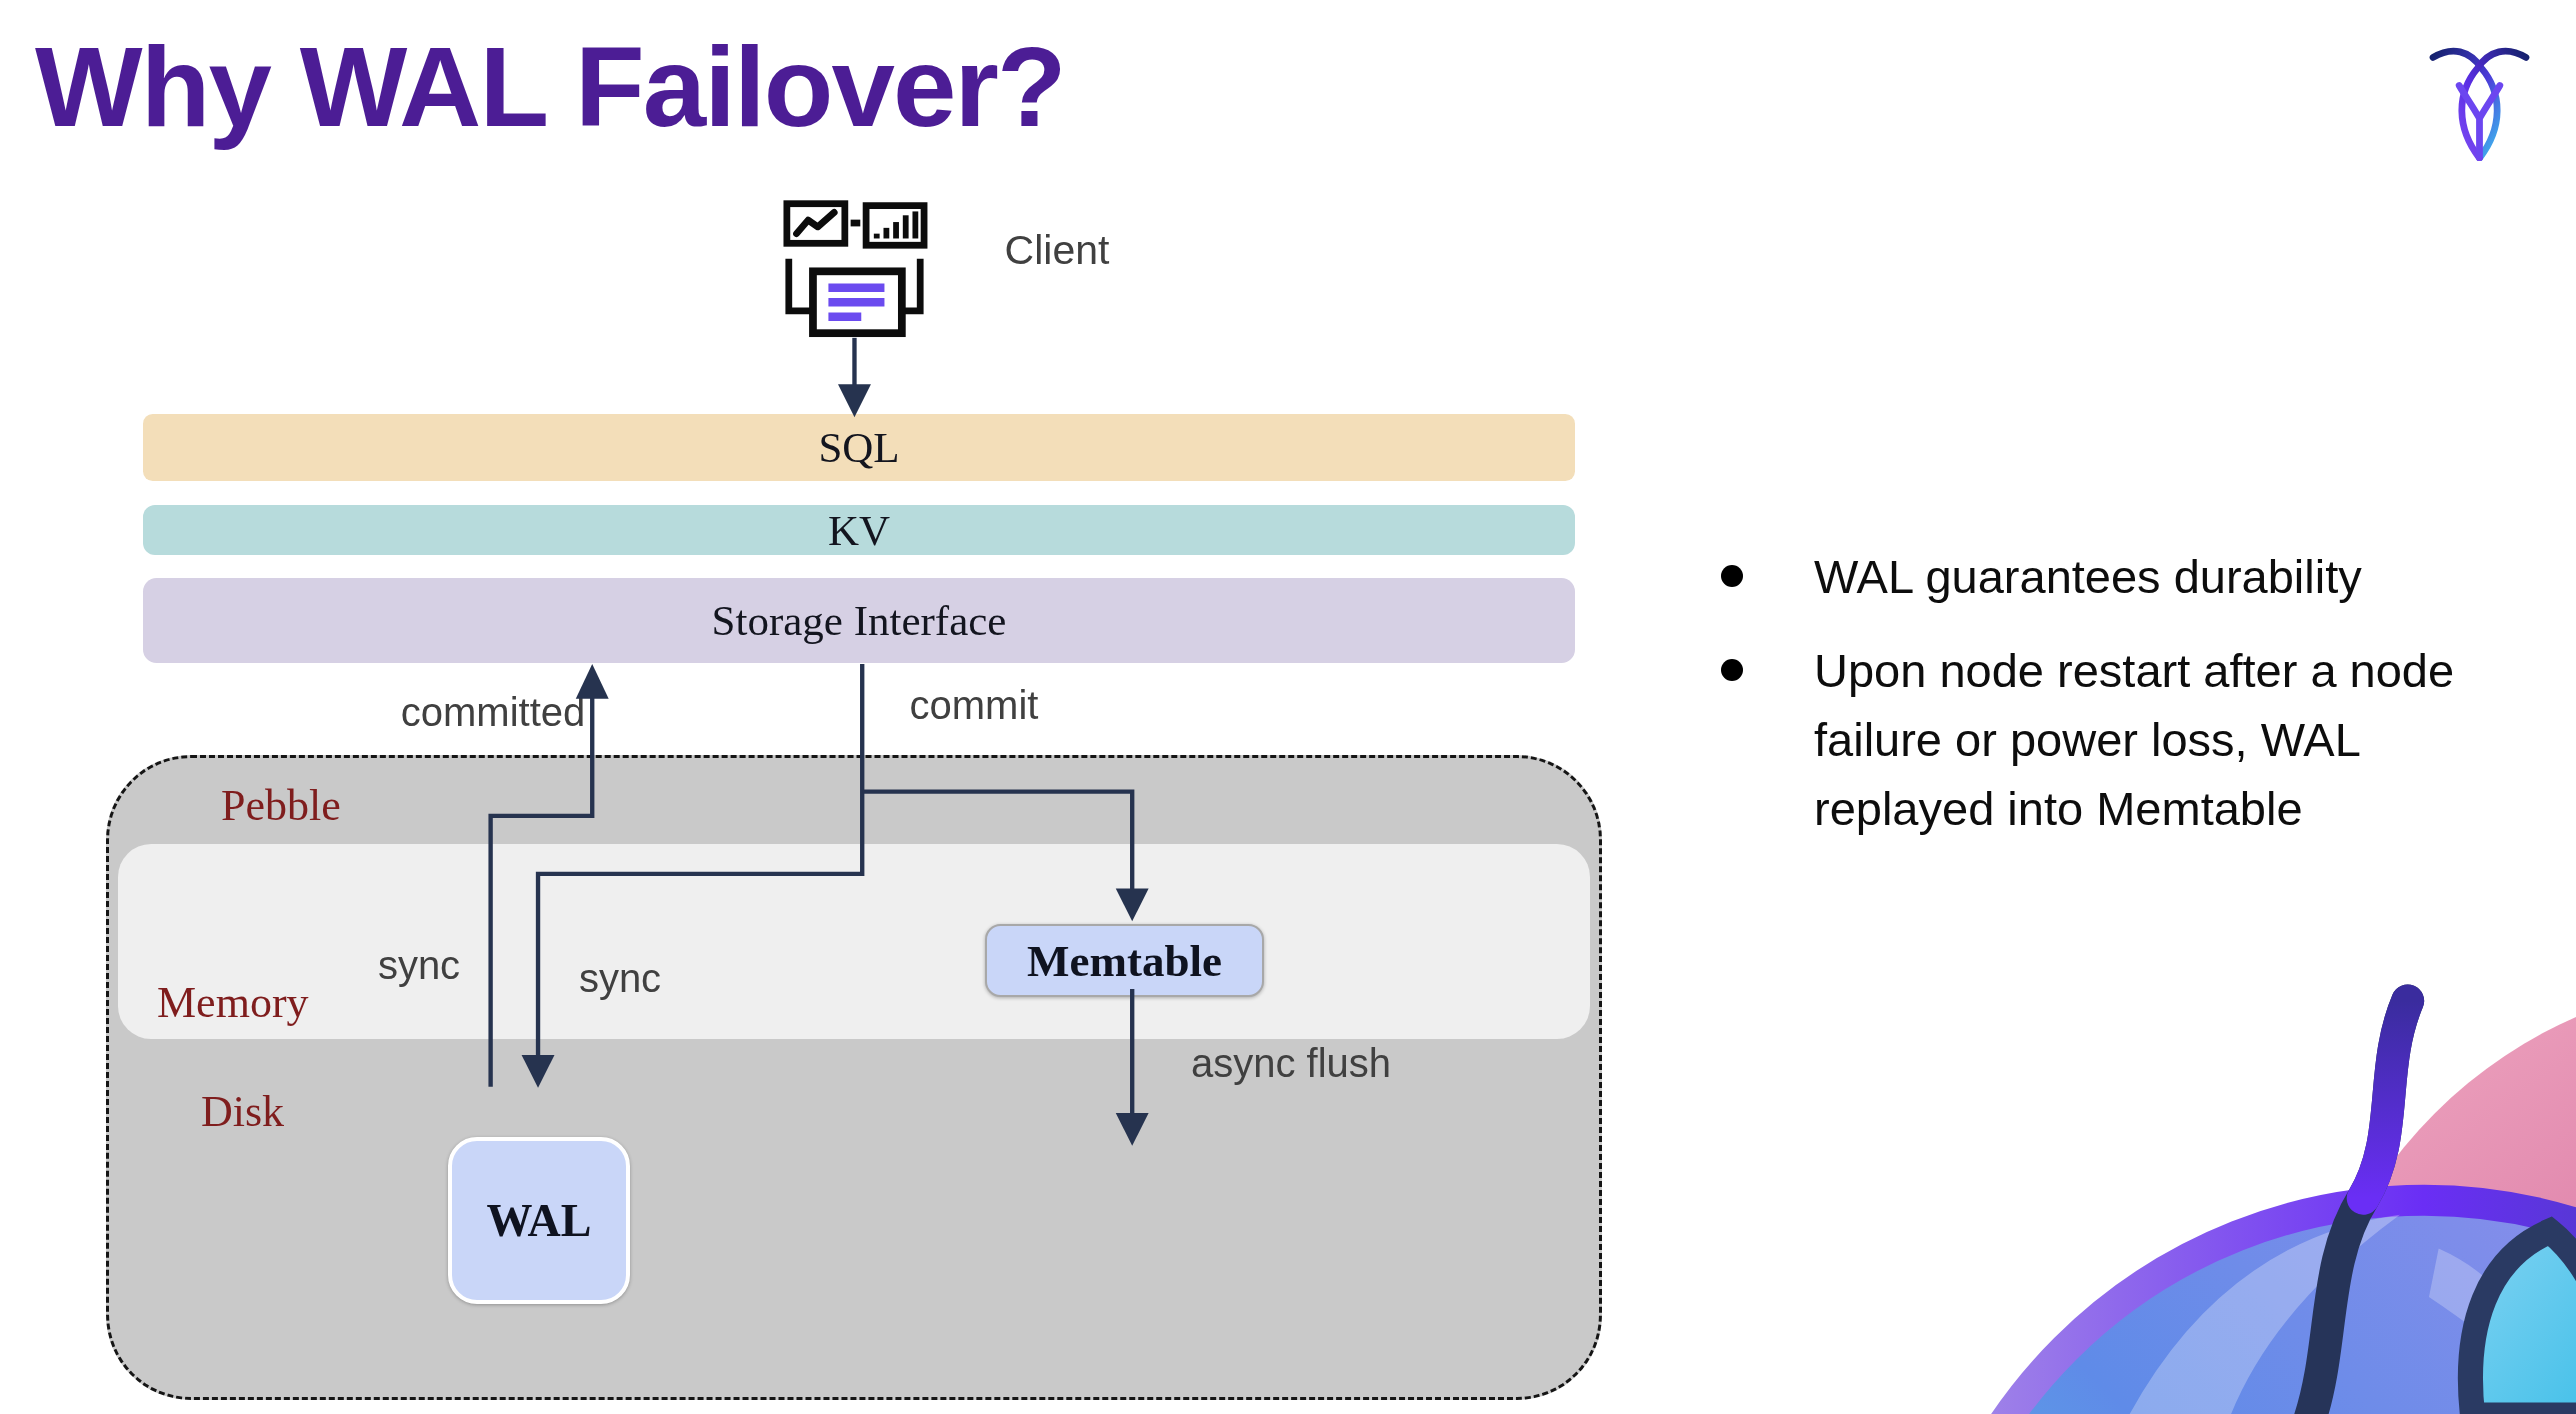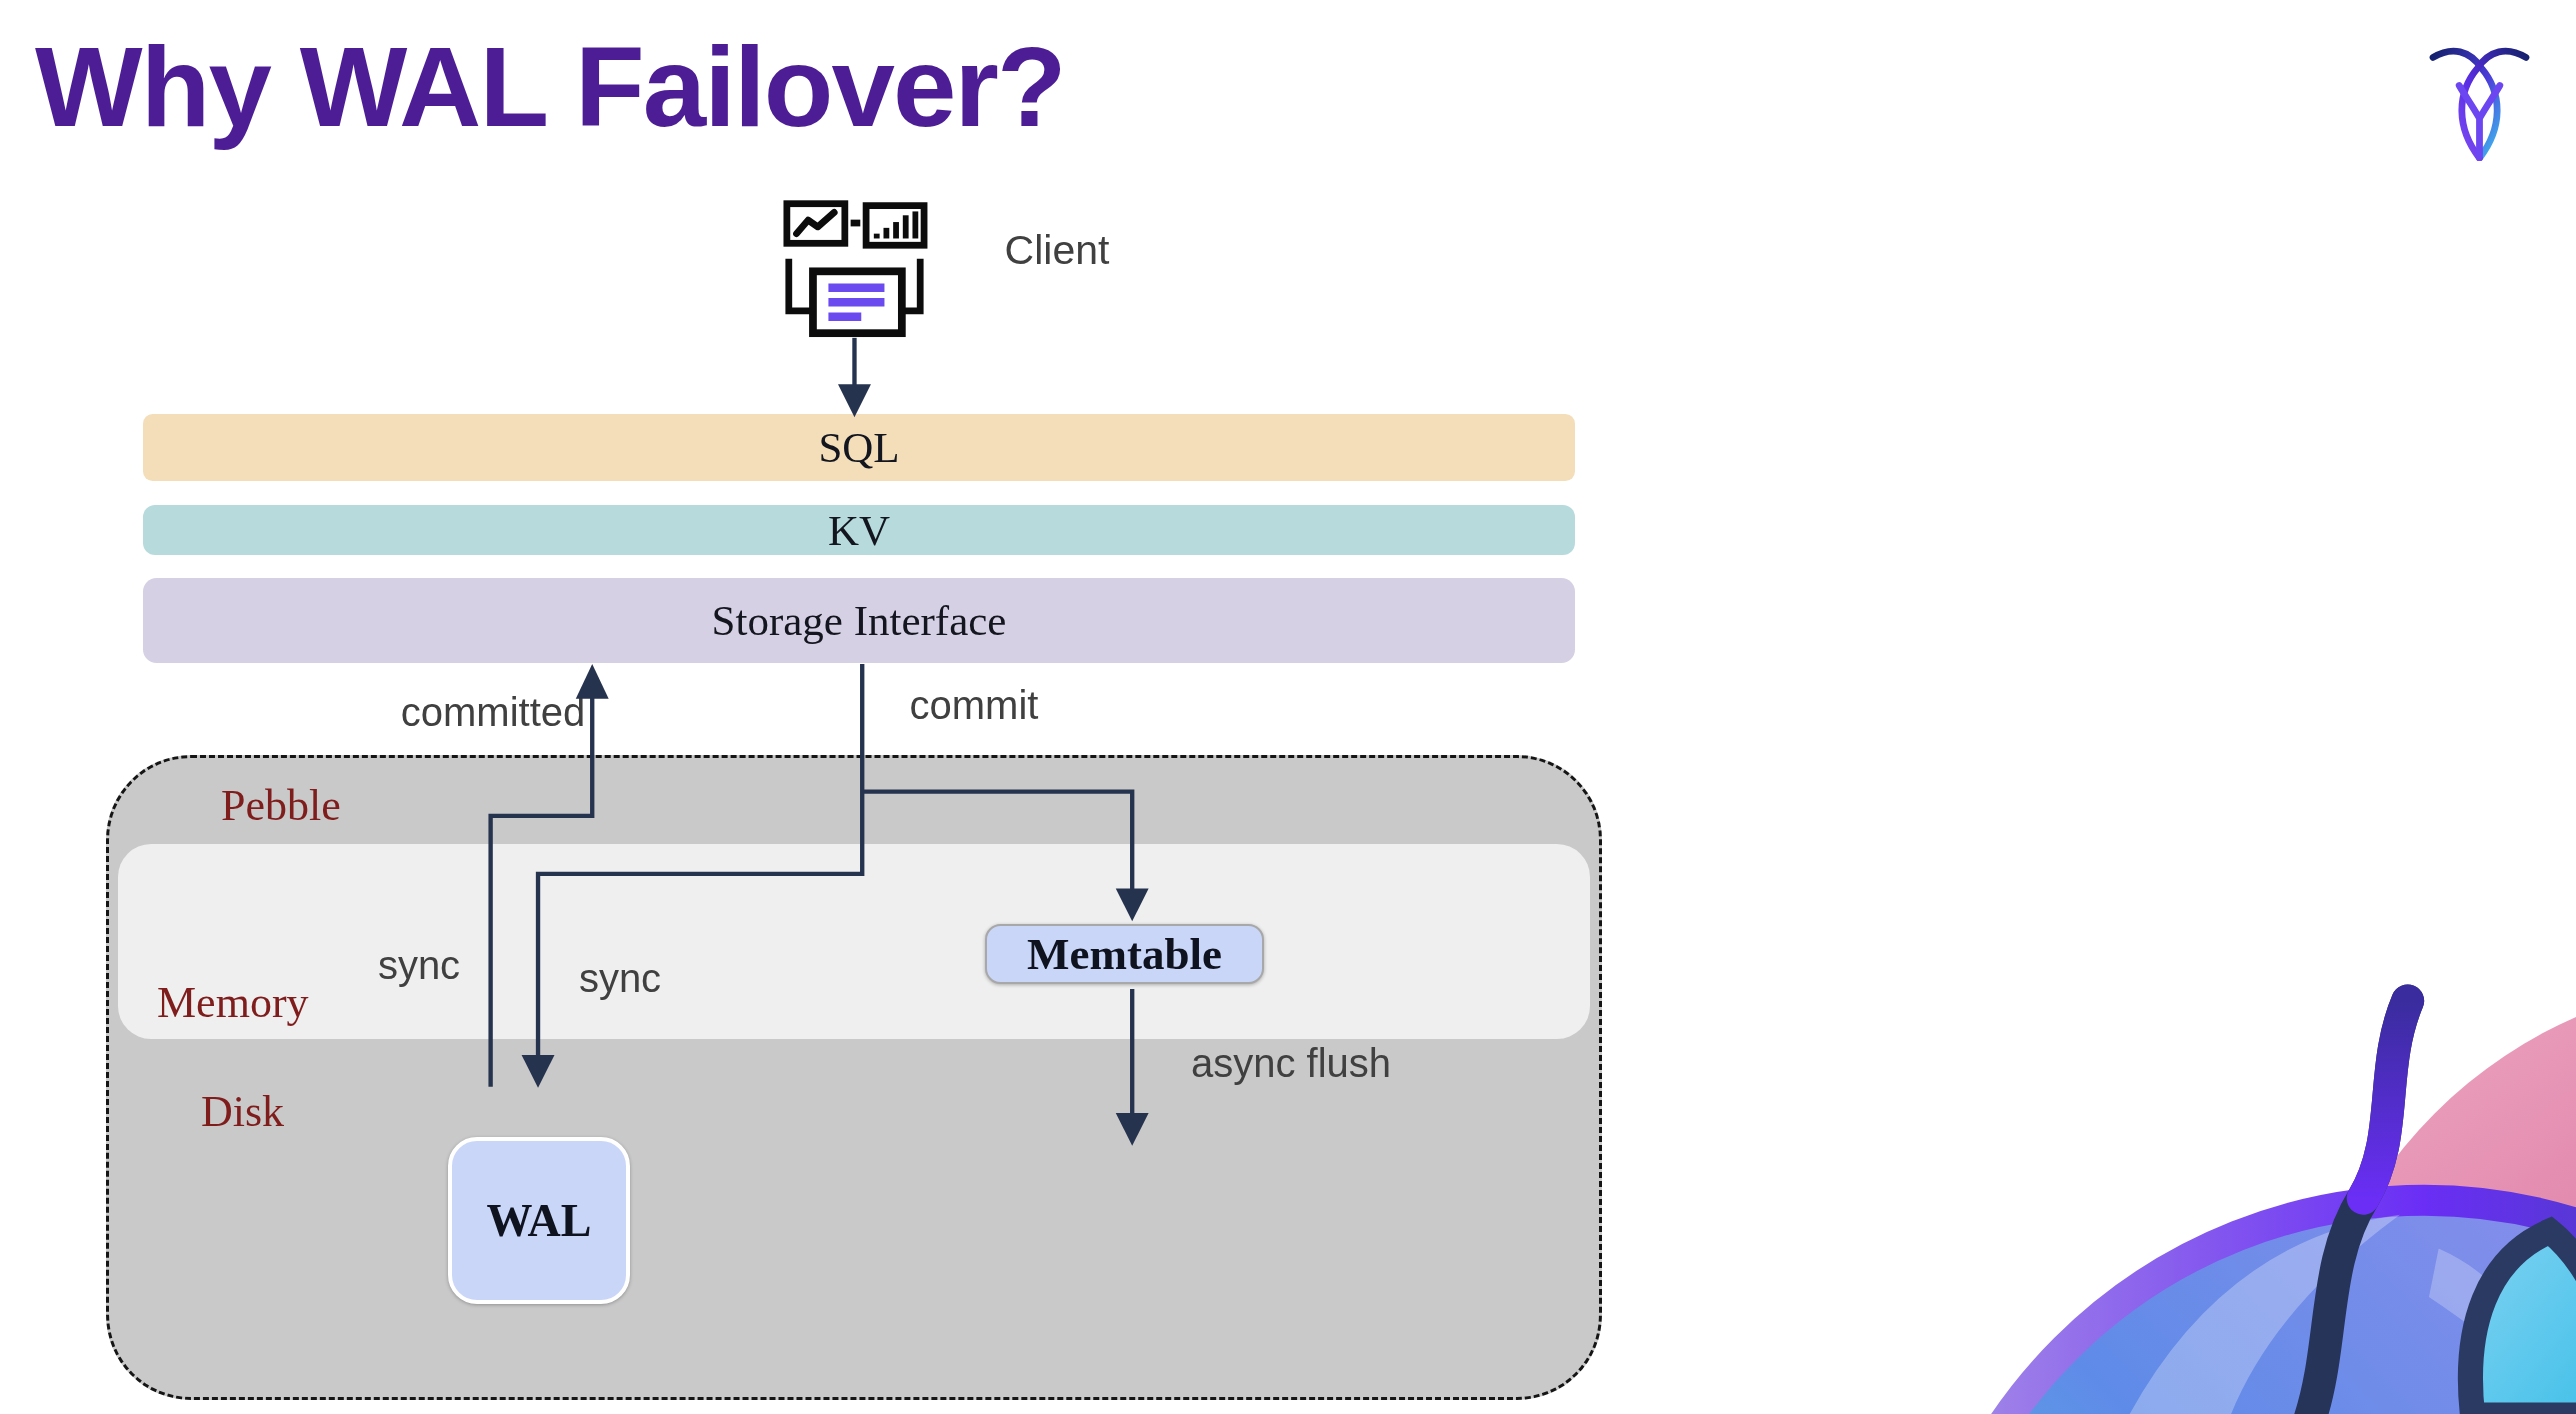--- a/index.html
+++ b/index.html
@@ -40,21 +40,21 @@
     font-family:"Liberation Serif",serif;font-size:44px;color:#7f1d1d;white-space:nowrap;
   }
 
   
   .node{
     background:#C9D6F8;display:flex;align-items:center;justify-content:center;
     font-family:"Liberation Serif",serif;font-weight:bold;color:#0f1320;
     box-sizing:border-box;box-shadow:0 1px 3.9px rgba(0,0,0,0.28);
   }
   .node-wal{left:448px;top:1137px;width:182px;height:167px;border:4.8px solid #ffffff;border-radius:29px;font-size:46px;}
-  .node-memtable{left:985px;top:924px;width:279px;height:60px;border:2.9px solid #A8A8A8;border-radius:15.5px;font-size:45px;text-align:right;}
+  .node-memtable{left:985px;top:924px;width:279px;height:73px;border:2.9px solid #A8A8A8;border-radius:15.5px;font-size:45px;text-align:right;}
   .node-sstable{left:1000px;top:1147px;width:281px;height:166px;border:4.8px solid #ffffff;border-radius:29px;font-size:45px;}
 
   
   .bullets{left:1715px;top:542px;width:774px;list-style:none;margin:0;padding:0;}
   .bullets li{
     position:relative;padding-left:99px;font-size:47px;line-height:69px;color:#0d0d0d;
   }
   .bullets li + li{margin-top:25px;}
   .bullets li .dot{
     position:absolute;left:5.8px;top:23px;width:22px;height:22px;border-radius:50%;background:#000;
@@ -161,20 +161,30 @@
     </g>
     <g fill="#26334F" stroke="none">
       <polygon points="866,397 900,397 883,431"></polygon>
       <polygon points="595,722 629,722 612,686"></polygon>
       <polygon points="539,1090 573,1090 556,1124"></polygon>
       <polygon points="1153,918 1187,918 1170,952"></polygon>
       <polygon points="1153,1150 1187,1150 1170,1184"></polygon>
     </g>
   </svg>
 
+  <ul class="abs bullets">
+    <li>
+      <span class="dot"></span>
+      <span>WAL guarantees durability</span>
+    </li>
+    <li>
+      <span class="dot"></span>
+      <span>Upon node restart after a node failure or power loss, WAL replayed into Memtable</span>
+    </li>
+  </ul>
 
   <div class="abs" style="right:0;bottom:0;width:592px;height:447px;">
     <svg width="592" height="447" viewBox="0 0 612 462">
       <defs>
         <linearGradient id="gPink" x1="0.15" y1="0" x2="0.9" y2="1">
           <stop offset="0" stop-color="#EDA3BE"></stop>
             <stop offset="1" stop-color="#BE3A7E"></stop>
         </linearGradient>
         <linearGradient id="gBlue" x1="1" y1="0" x2="0" y2="1">
           <stop offset="0" stop-color="#9D8FEC"></stop>

